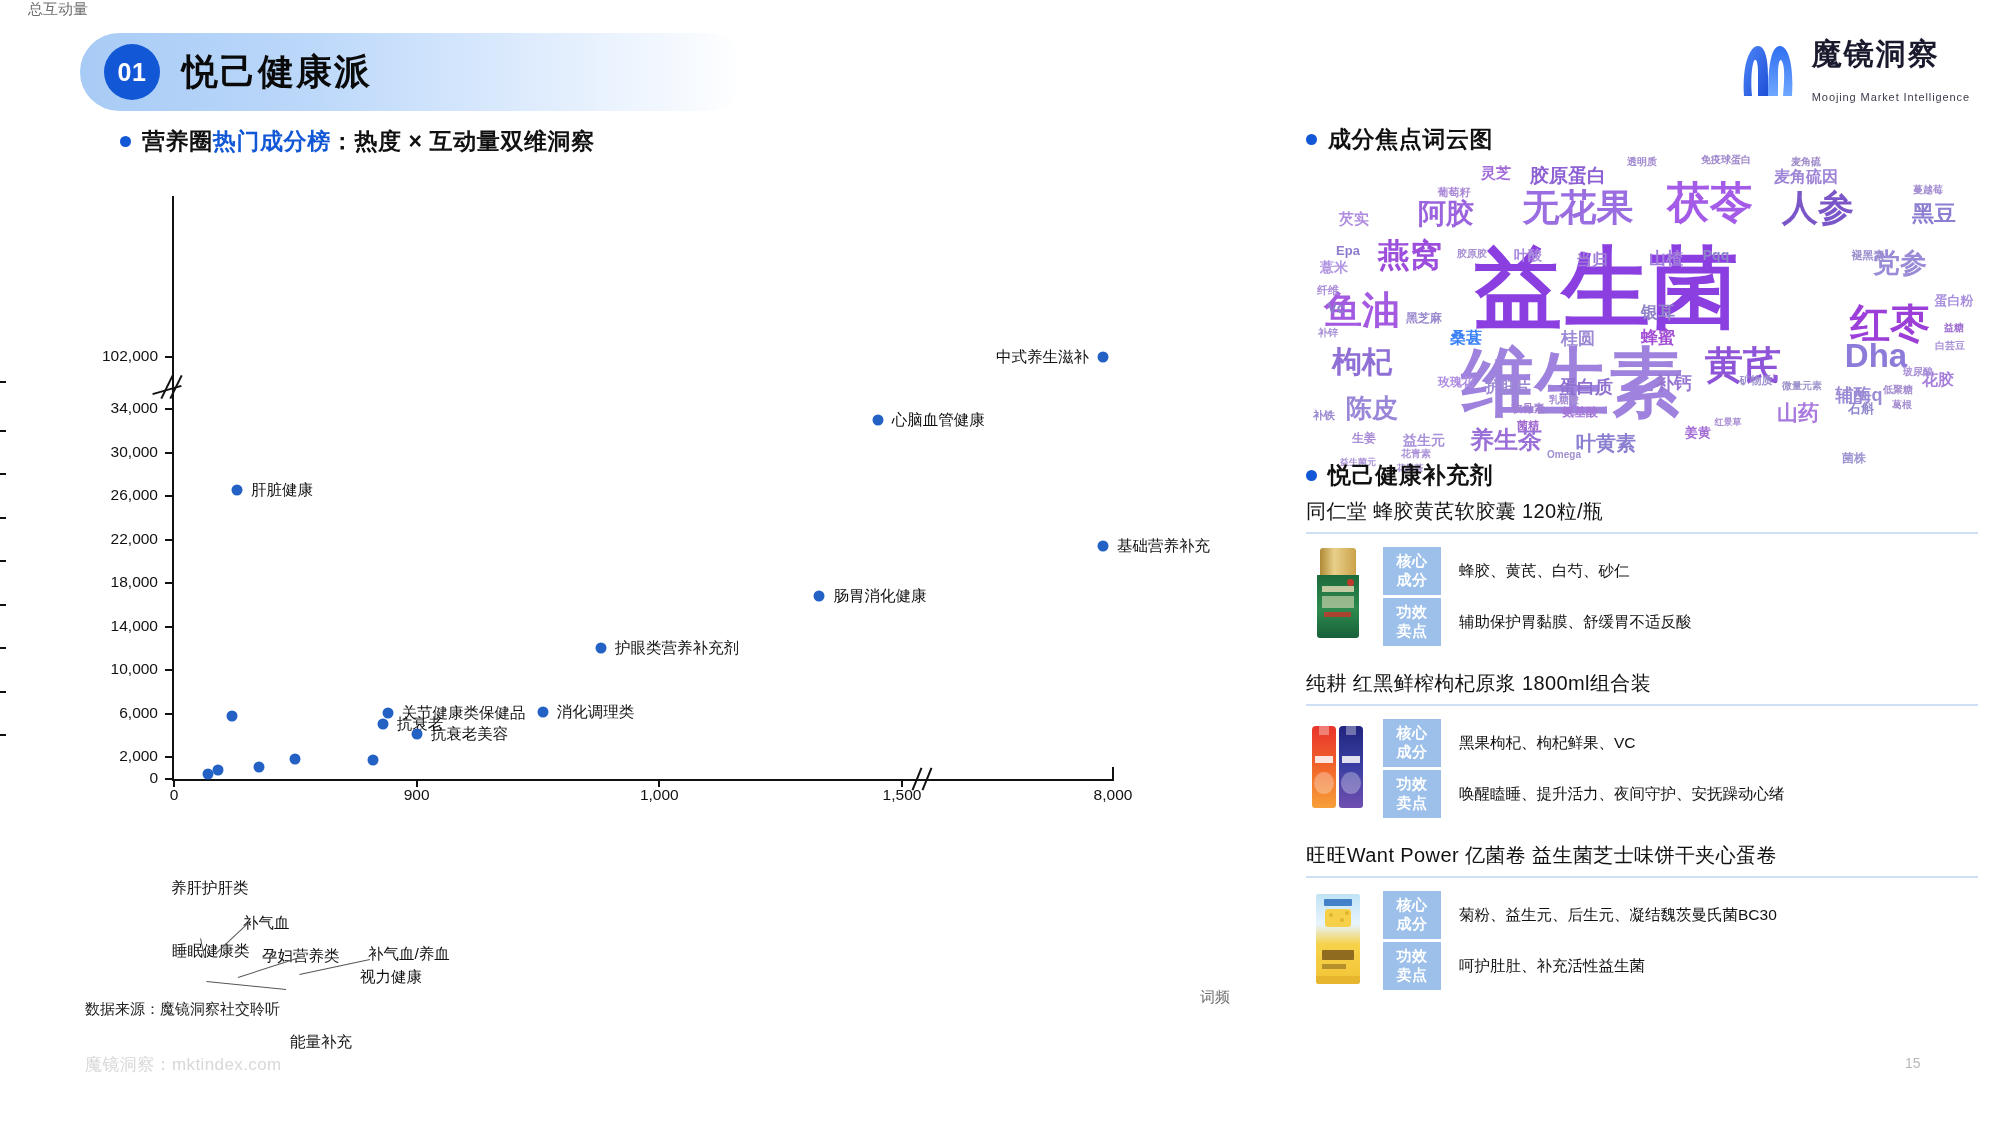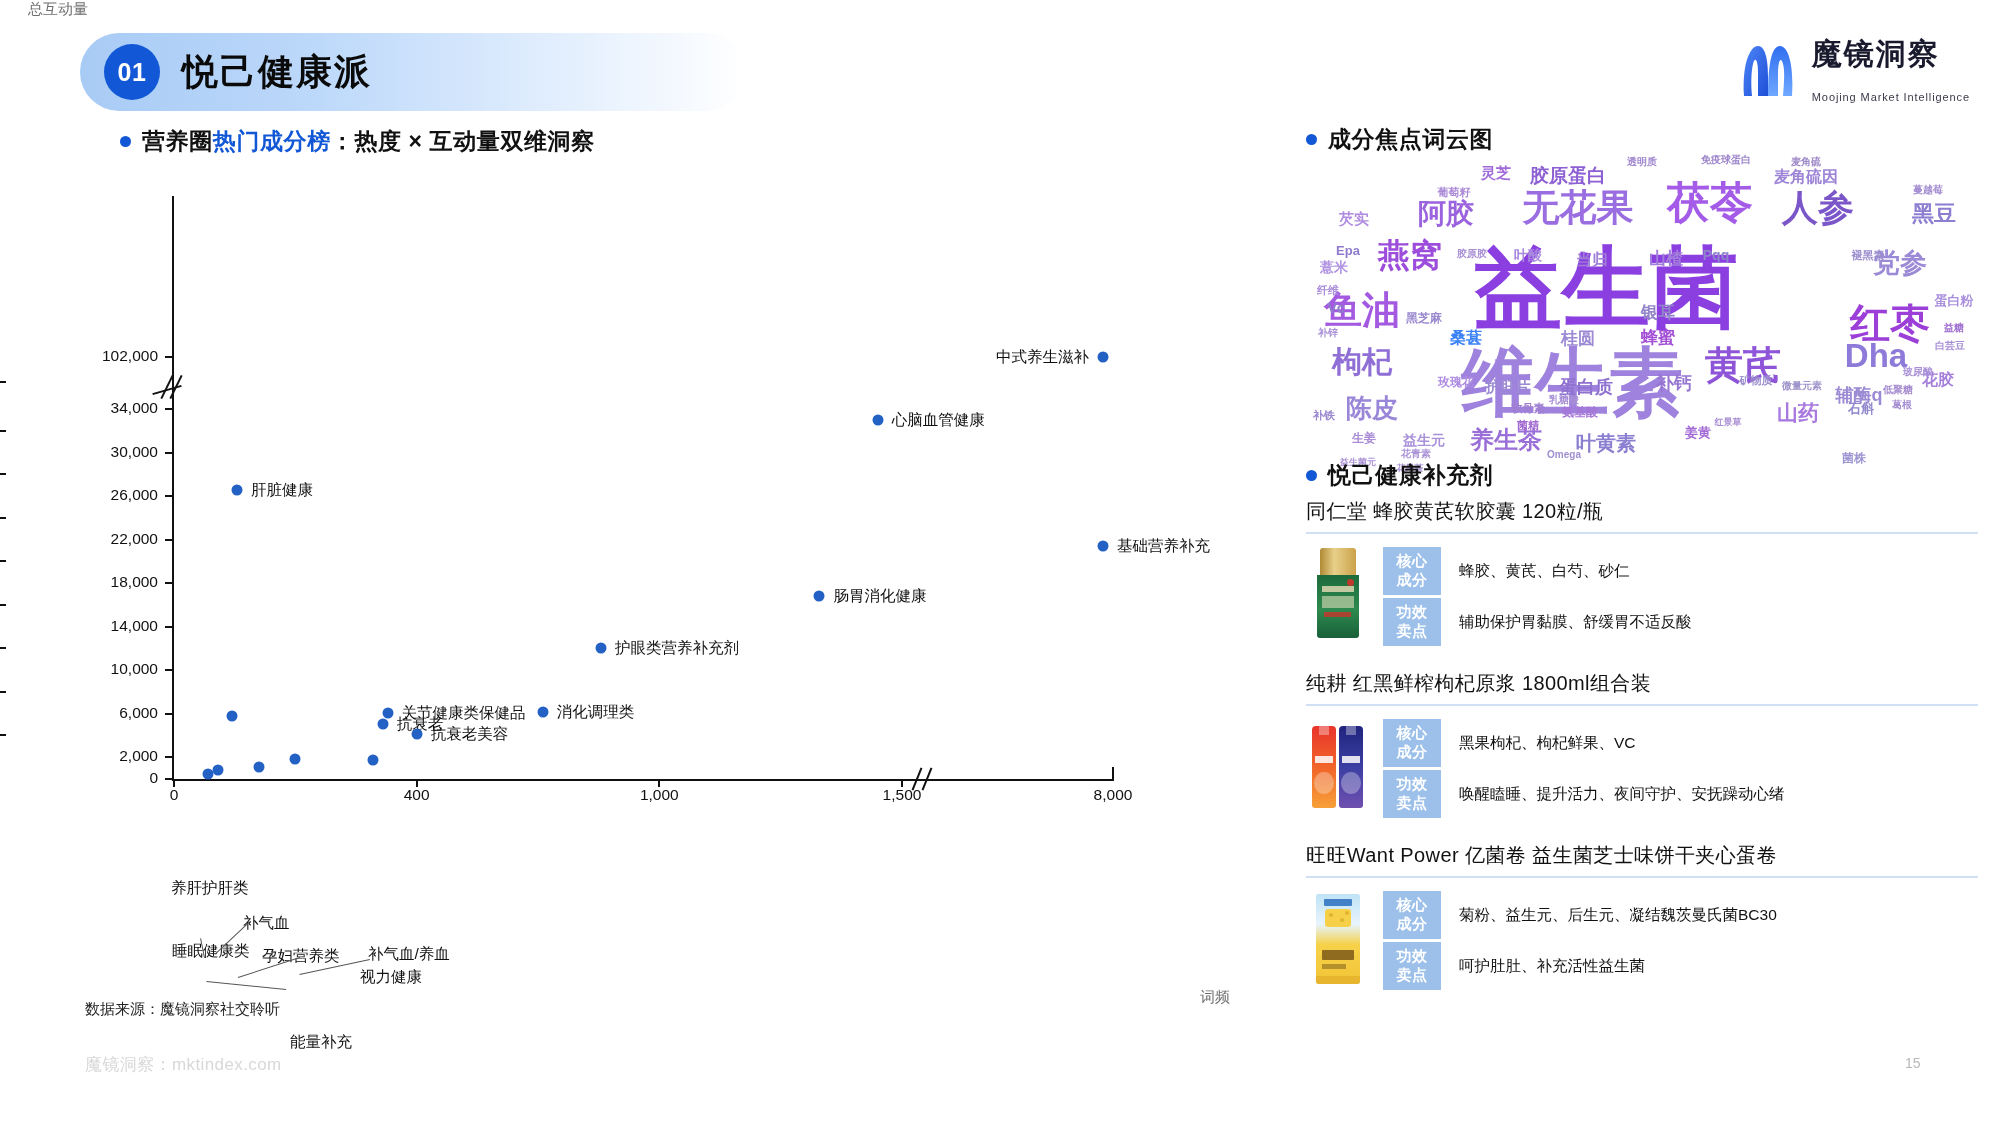--- a/index.html
+++ b/index.html
@@ -399,21 +399,21 @@
 <div class="ytick-lbl" style="left: 62px; top: 347px;">102,000</div>
 <div class="ytick-mark" style="left: 165px; top: 356px;"></div>
 <div class="ytick-mark minor" style="left: 0px; top: 381px;"></div>
 <div class="break" style="left: 166px; top: 374px;">
     <span style="left: 0px; top: 0px;"></span>
     <span style="left: 9px; top: 0px;"></span>
   </div>
 <div style="position: absolute; left: 152px; top: 389px; width: 30px; height: 2px; background: rgb(17, 17, 17); transform: rotate(-16deg);"></div>
 <div class="xtick-lbl" style="left: 129px; top: 786px;">0</div>
 <div class="xtick-mark" style="left: 173px; top: 779px;"></div>
-<div class="xtick-lbl" style="left: 371.667px; top: 786px;">400</div>
+<div class="xtick-lbl" style="left: 371.667px; top: 786px;">900</div>
 <div class="xtick-mark" style="left: 415.667px; top: 779px;"></div>
 <div class="xtick-lbl" style="left: 614.333px; top: 786px;">1,000</div>
 <div class="xtick-mark" style="left: 658.333px; top: 779px;"></div>
 <div class="xtick-lbl" style="left: 857px; top: 786px;">1,500</div>
 <div class="xtick-mark" style="left: 901px; top: 779px;"></div>
 <div style="position: absolute; left: 950px; top: 779px; width: 163px; height: 2px; background: rgb(17, 17, 17);"></div>
 <div class="break h" style="left: 916px; top: 767px;">
     <span style="left: 0px; top: 0px;"></span>
     <span style="left: 10px; top: 0px;"></span>
   </div>

